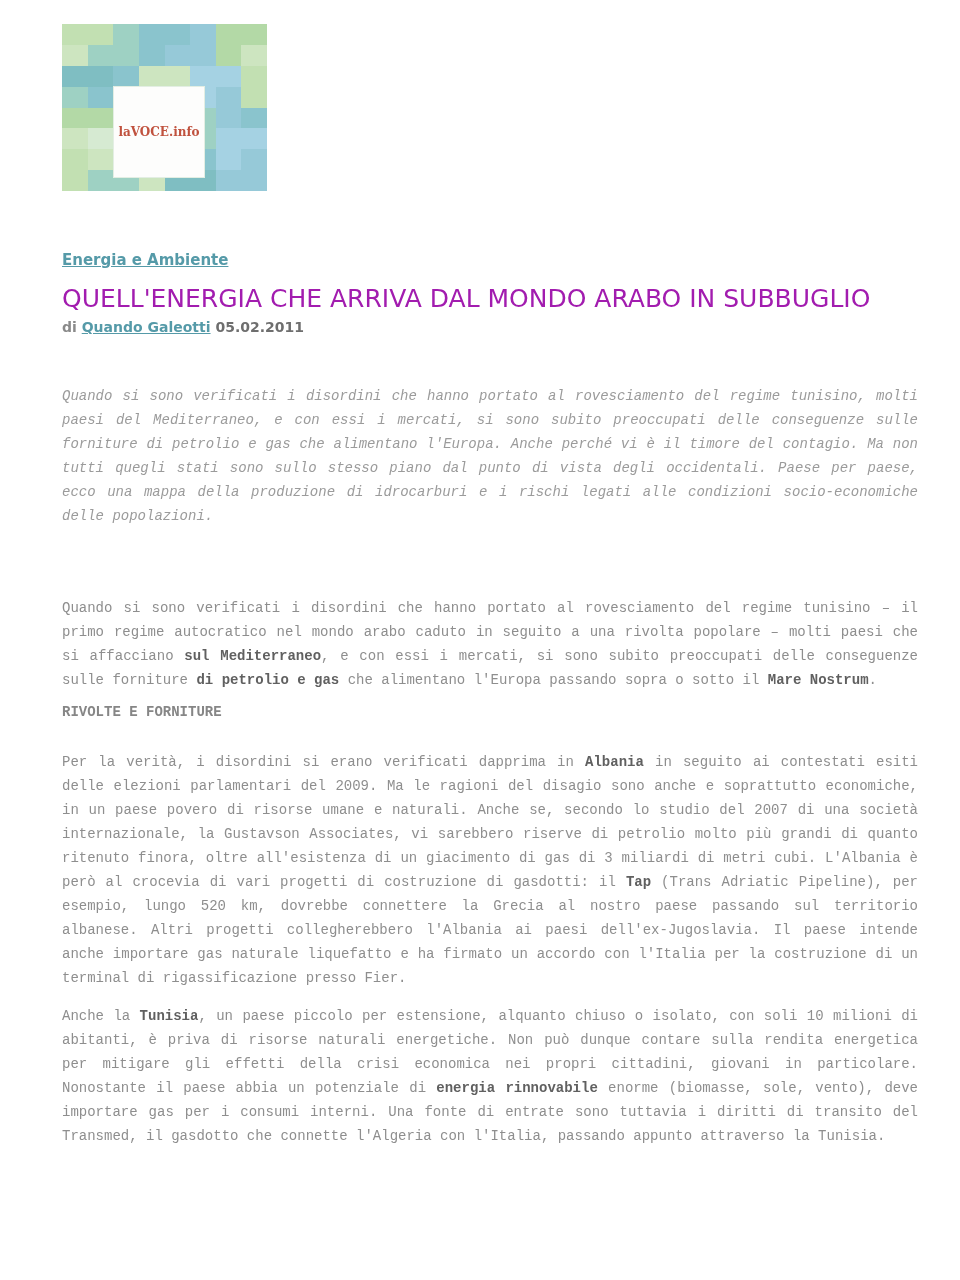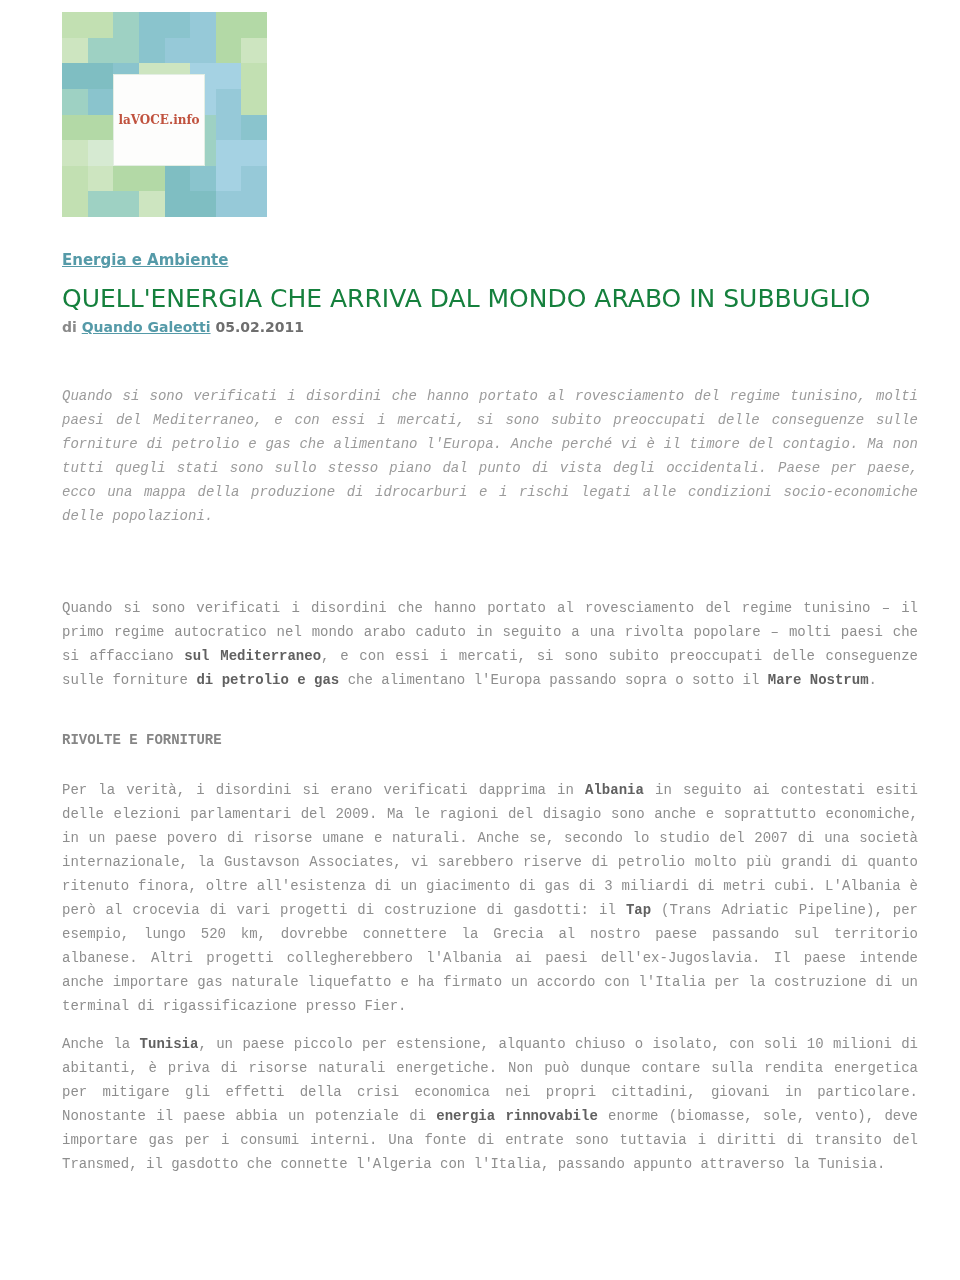--- a/index.html
+++ b/index.html
@@ -1,21 +1,21 @@
 <!DOCTYPE html>
 <html><head>
 <meta charset="utf-8">
 <style>
   html,body{margin:0;padding:0;background:#ffffff;}
   .page{
     position:relative;width:960px;height:1280px;background:#ffffff;
     overflow:hidden;font-family:"DejaVu Sans",sans-serif;
   }
   
-  .logo{position:absolute;left:62px;top:12px;width:205px;height:205px;}
+  .logo{position:absolute;left:62px;top:24px;width:205px;height:167px;}
   .logo-grid{display:grid;width:100%;height:100%;
     grid-template-columns:repeat(8,1fr);grid-template-rows:repeat(8,1fr);}
   .logo-inner{
     position:absolute;left:51px;top:62px;width:92px;height:92px;
     background:#fdfdfc;border:1px solid #e3eee3;
     display:flex;align-items:center;justify-content:center;box-sizing:border-box;
   }
   .logo-inner span{
     font-family:"DejaVu Serif",serif;font-weight:bold;font-size:12px;
   }
@@ -25,35 +25,35 @@
     font-size:43px;line-height:48px;letter-spacing:-1px;white-space:nowrap;
   }
   
   .article{position:absolute;left:62px;top:250px;width:856px;}
   .category-link{
     display:inline-block;font-size:15px;font-weight:bold;
     text-decoration:underline;cursor:pointer;
   }
   .title{
     margin:16px 0 0 0;max-width:812px;
-    font-size:25px;line-height:27px;font-weight:400;color:#15803d;
+    font-size:25px;line-height:27px;font-weight:400;color:#a21caf;
   }
   .byline{margin-top:5px;font-size:14px;line-height:21px;font-weight:bold;color:#8a8a8a;}
   .byline a{text-decoration:underline;cursor:pointer;}
   .byline .date{color:#6e6e6e;}
   
   .para{
     margin:0;font-size:14px;line-height:24px;text-align:justify;color:#8e8e8e;font-family:Liberation Mono, monospace;
   }
   .para.lede{font-style:italic;color:#9b9b9b;}
   .para .seg-bold{font-weight:bold;color:#606060;}
   .para.section-heading{font-weight:bold;color:#868686;text-align:left;}
   .para:nth-child(1){margin-top:46px;}  
   .para:nth-child(2){margin-top:68px;}  
-  .para:nth-child(3){margin-top:36px;}  
+  .para:nth-child(3){margin-top:8px;}  
   .para:nth-child(4){margin-top:26px;}  
   .para:nth-child(5){margin-top:14px;}  
   .para:nth-child(6){margin-top:20px;}  
 </style>
 </head>
 <body>
 
 <div class="page">
 
   <div class="logo">

